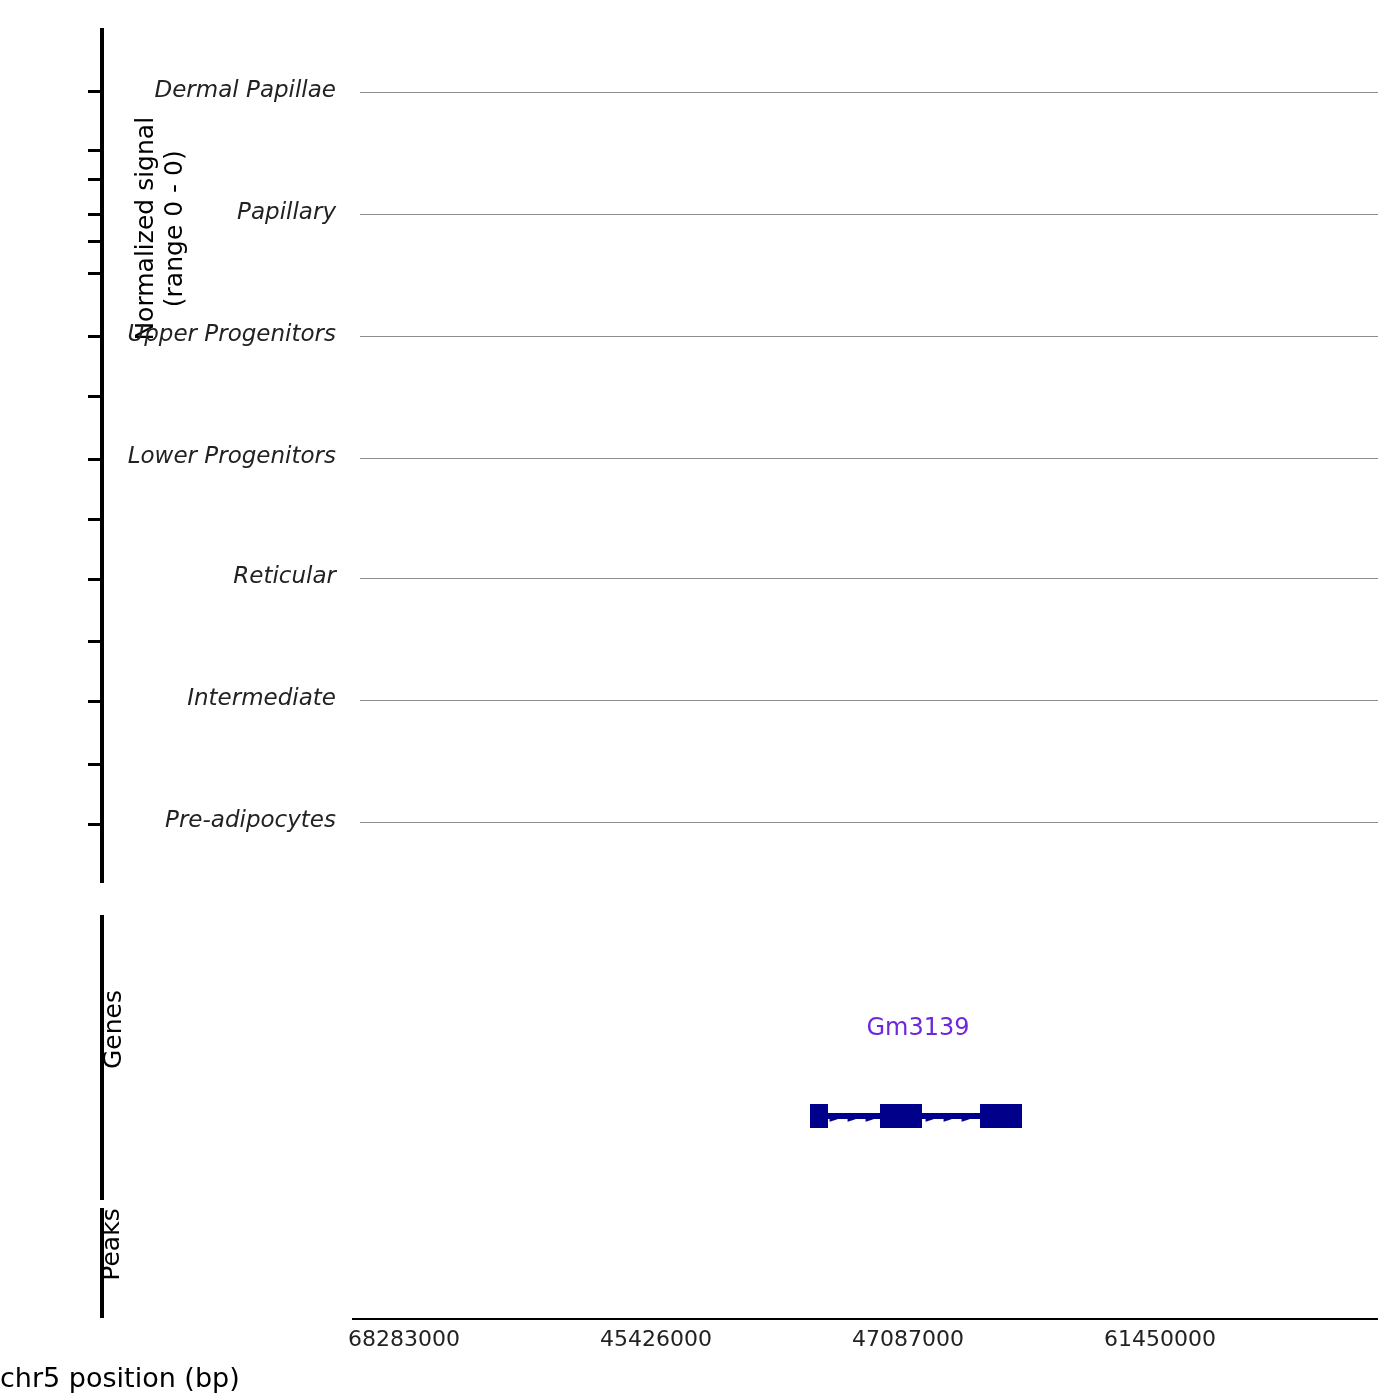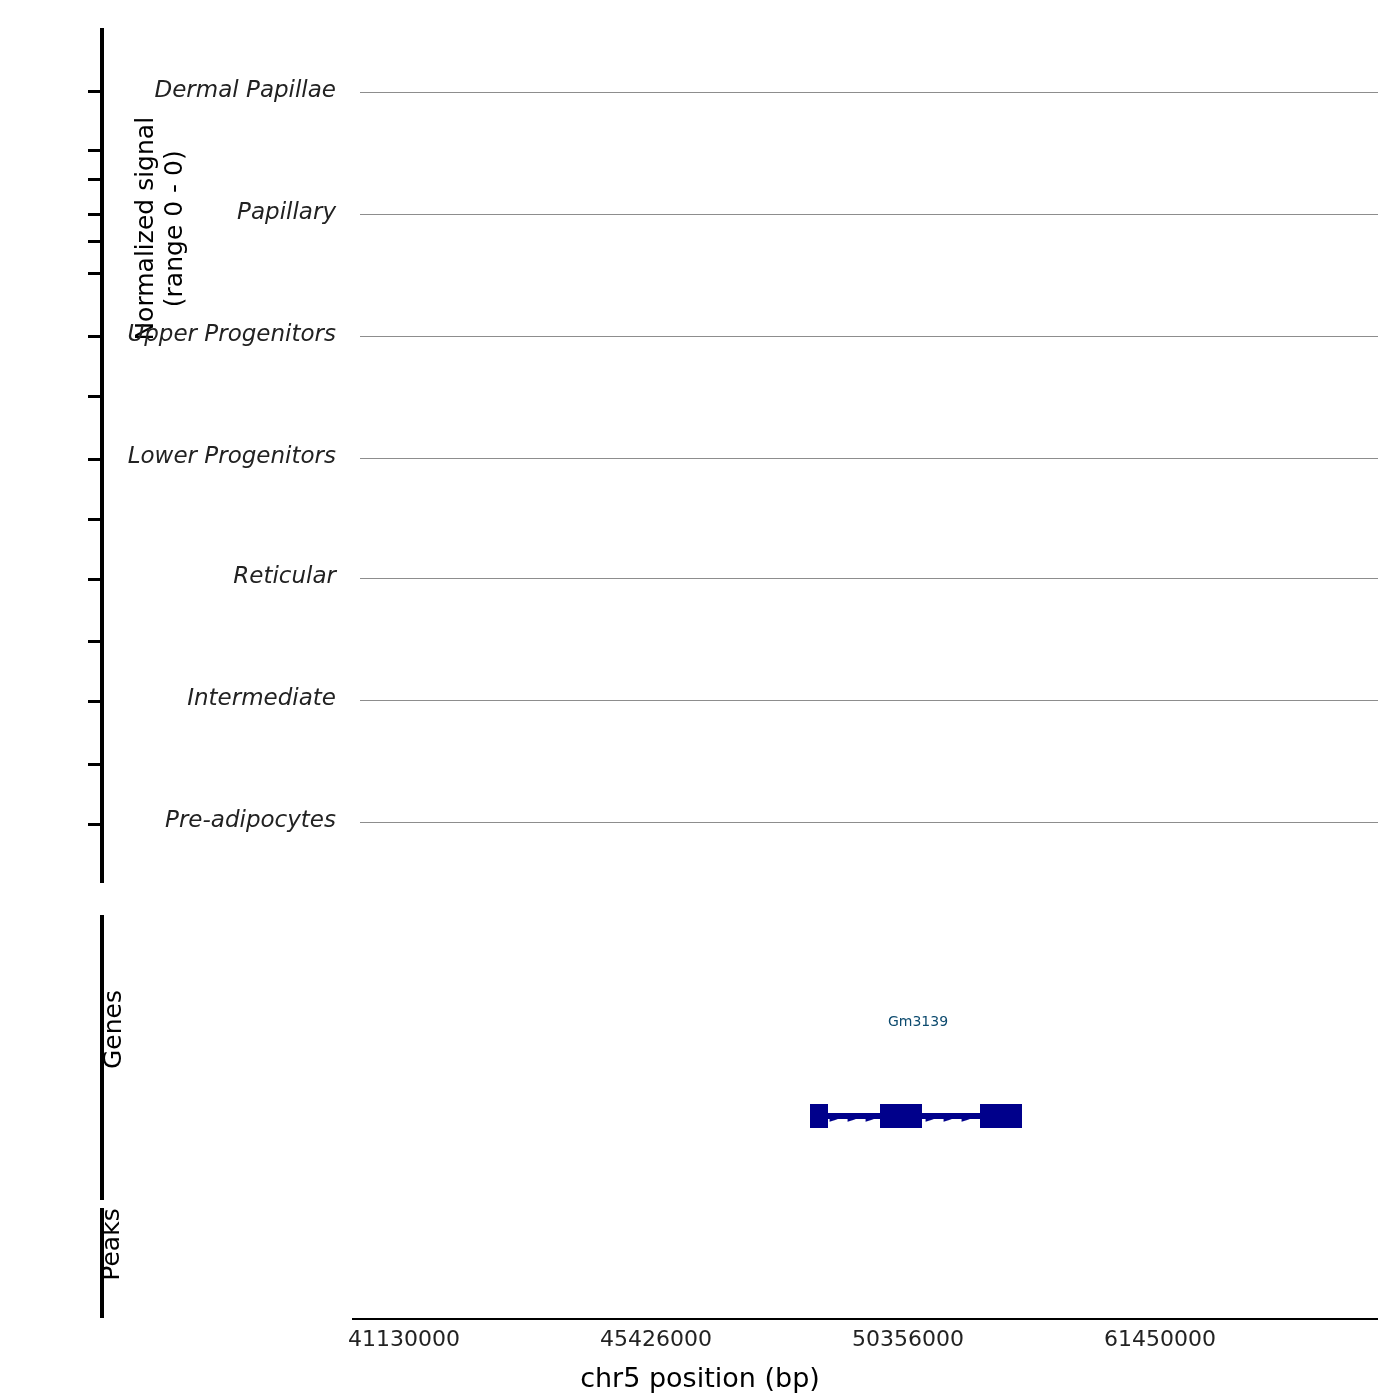--- a/index.html
+++ b/index.html
@@ -99,22 +99,22 @@
     left: -68px;
     top: 100px;
     width: 160px;
     text-align: center;
     transform: rotate(-90deg);
     transform-origin: center center;
     font-size: 25px;
   }
   .gene-name {
     position: absolute;
-    font-size: 14px;
-    color: #0c4a6e;
+    font-size: 24px;
+    color: #6d28d9;
     white-space: nowrap;
     transform: translateX(-50%);
   }
   .gene-body {
     position: absolute;
     height: 6px;
     background: #00008b;
   }
   .gene-exon {
     position: absolute;
@@ -163,21 +163,20 @@
     font-size: 22px;
     color: #222;
     transform: translateX(-50%);
     white-space: nowrap;
   }
   .xlabel {
     position: absolute;
     left: 0;
     top: 1362px;
     width: 1400px;
-    text-align: center;
     font-size: 27px;
     color: #000;
   }
 </style>
 </head>
 <body>
 
 <div id="root">
 
   <div class="ylabel">Normalized signal
@@ -251,19 +250,19 @@
       <div class="gene-arrow" style="left:868px; top:201px">►</div>
     </div>
   </div>
 
   <div class="panel-peaks">
     <div class="spine"></div>
     <div class="peaks-caption">Peaks</div>
   </div>
 
   <div class="xaxis"></div>
-  <div class="xtick-label" style="left:404px">41130000</div>
+  <div class="xtick-label" style="left:404px">68283000</div>
   <div class="xtick-label" style="left:656px">45426000</div>
-  <div class="xtick-label" style="left:908px">50356000</div>
+  <div class="xtick-label" style="left:908px">47087000</div>
   <div class="xtick-label" style="left:1160px">61450000</div>
   <div class="xlabel">chr5 position (bp)</div>
 
 </div>
 
 </body></html>

